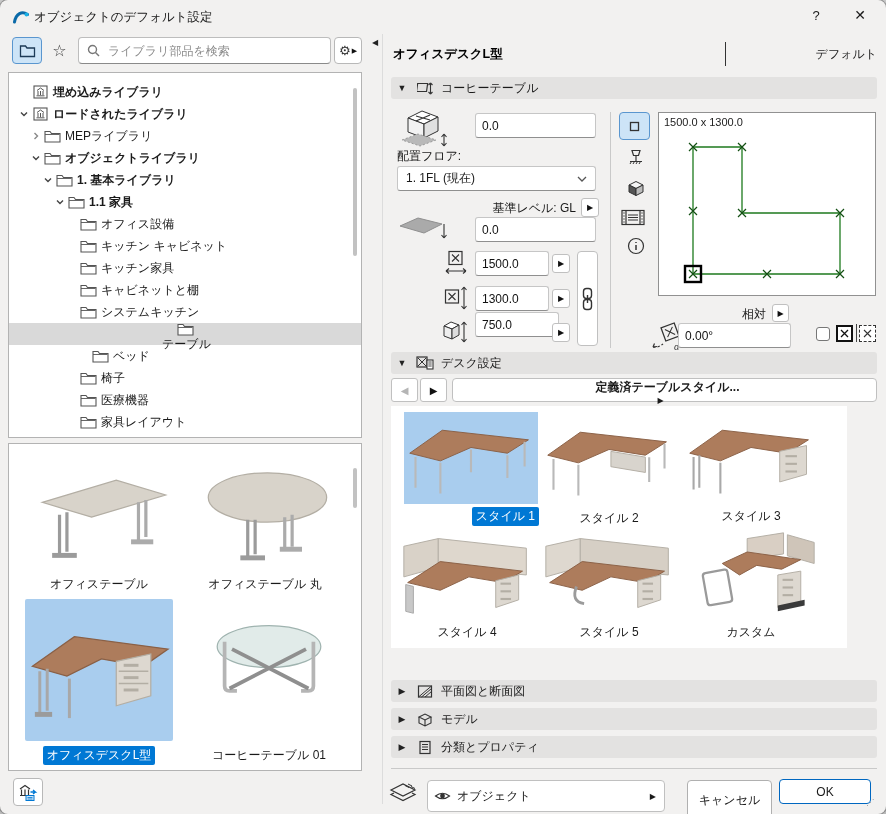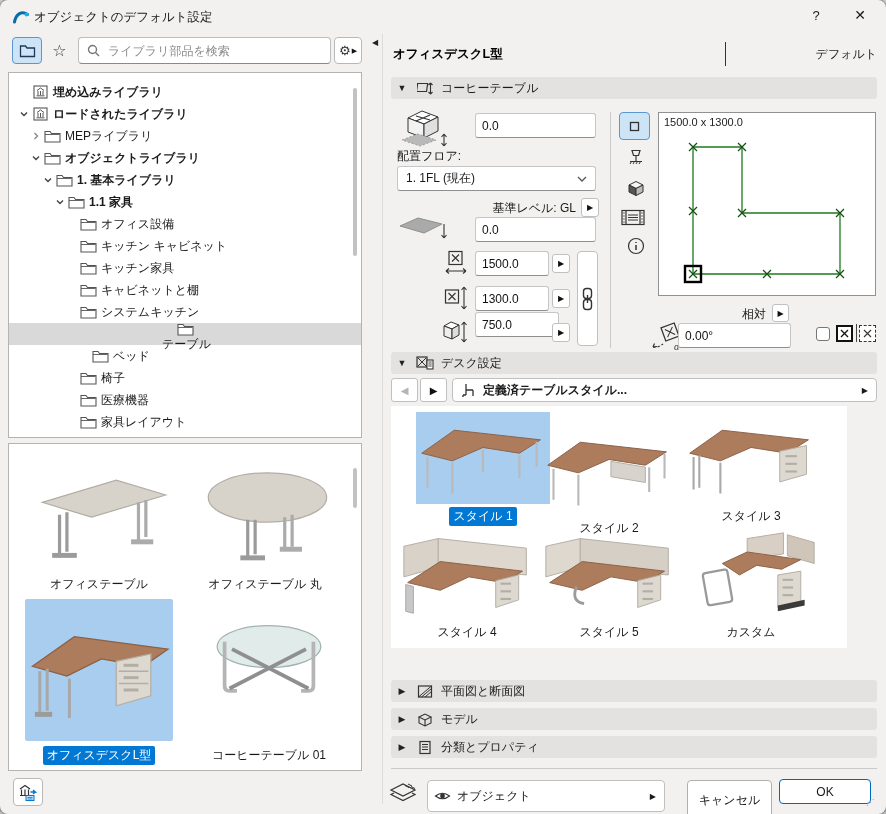--- a/index.html
+++ b/index.html
@@ -79,21 +79,21 @@
   #rot-icon{left:650px;top:320px;}
   #fld-rot{left:678px;top:323px;width:113px;}
   #mirror-chk{left:816px;top:327px;width:14px;height:14px;border:1px solid #777;border-radius:3px;background:#fff;box-sizing:border-box;}
   .mir{width:17px;height:17px;box-sizing:border-box;display:flex;align-items:center;justify-content:center;background:#fff;}
   #mir-a{left:836px;top:325px;border:2px solid #111;}
   #mir-sep{left:856px;top:324px;width:1px;height:18px;background:#444;}
   #mir-b{left:859px;top:325px;border:1.5px dashed #333;}
   
   .nav-btn{top:378px;width:27px;height:24px;background:#fff;border:1px solid #c0c0c0;border-radius:3px;box-sizing:border-box;display:flex;align-items:center;justify-content:center;font-size:10px;}
   #nav-left{left:391px;color:#b5b5b5;} #nav-right{left:420px;color:#111;}
-  #style-select{left:452px;top:378px;width:425px;height:24px;background:#fff;border:1px solid #c0c0c0;border-radius:4px;box-sizing:border-box;display:flex;align-items:center;}
+  #style-select{left:452px;top:378px;width:425px;height:24px;background:#fff;border:1px solid #c0c0c0;border-radius:4px;box-sizing:border-box;display:flex;align-items:center;flex-direction:column;}
   #style-select .lbl{font-weight:bold;font-size:12px;padding-left:6px;flex:1;}
   #style-select .fly{font-size:8px;padding-right:8px;}
   #styles-panel{left:391px;top:406px;width:456px;height:242px;background:#fff;}
   .sty-cell{position:absolute;width:136px;text-align:center;}
   .sty-img{width:134px;margin:0 auto;}
   .sty-img.sel{background:#a9cdee;}
   .sty-cap{display:inline-block;margin-top:3px;font-size:12px;padding:1px 4px;border-radius:2px;}
   .sty-cap.sel{background:#0078d4;color:#fff;}
   
   #footer-sep{left:391px;top:768px;width:486px;height:1px;background:#c9c9c9;}
@@ -548,27 +548,27 @@
   <div class="abs nav-btn" id="nav-left">◀</div>
   <div class="abs nav-btn" id="nav-right">▶</div>
   <div class="abs" id="style-select">
     <svg width="16" height="16" viewBox="0 0 16 16" style="margin-left:8px">
       <path d="M5,2 V13 M5,8 H12 M12,8 V14 M5,13 H2 M2,13 V15" fill="none" stroke="#333" stroke-width="1.3"></path>
     </svg>
     <span class="lbl">定義済テーブルスタイル...</span>
     <span class="fly">▶</span>
   </div>
   <div class="abs" id="styles-panel">
-      <div class="sty-cell" style="left: 24px; top: 6px;"><div class="sty-img sel">
+      <div class="sty-cell" style="left: 12px; top: 6px; text-align: right;"><div class="sty-img sel">
           <svg width="134" height="92" viewBox="0 0 140 90" preserveAspectRatio="xMidYMid meet">
             <path d="M6,40 L40,16 L130,26 L108,40 L70,34 L38,48 Z" fill="#ad7c5c" stroke="#8a6046"></path>
             <path d="M12,44 V76 M38,50 V82 M108,42 V66 M126,28 V54 M70,36 V60" stroke="#b9b9b9" stroke-width="2.2"></path>
           </svg>
         </div><span class="sty-cap sel">スタイル 1</span></div>
-      <div class="sty-cell" style="left: 150px; top: 18px;"><div class="sty-img">
+      <div class="sty-cell" style="left: 150px; top: 8px;"><div class="sty-img">
           <svg width="134" height="92" viewBox="0 0 140 90" preserveAspectRatio="xMidYMid meet">
             <path d="M6,40 L40,16 L130,26 L108,40 L70,34 L38,48 Z" fill="#ad7c5c" stroke="#8a6046"></path>
             <polygon points="72,36 108,42 108,58 72,52" fill="#d8d4cd" stroke="#b3aea4"></polygon>
             <path d="M12,44 V76 M38,50 V82 M112,42 V68 M128,28 V54" stroke="#b9b9b9" stroke-width="2.2"></path>
           </svg>
         </div><span class="sty-cap">スタイル 2</span></div>
       <div class="sty-cell" style="left: 292px; top: 6px;"><div class="sty-img">
           <svg width="134" height="92" viewBox="0 0 140 90" preserveAspectRatio="xMidYMid meet">
             <path d="M6,40 L40,16 L130,26 L108,40 L70,34 L38,48 Z" fill="#ad7c5c" stroke="#8a6046"></path>
             <path d="M10,44 V78 M16,42 V76 M38,50 V82" stroke="#a9a9a9" stroke-width="2.2"></path>

